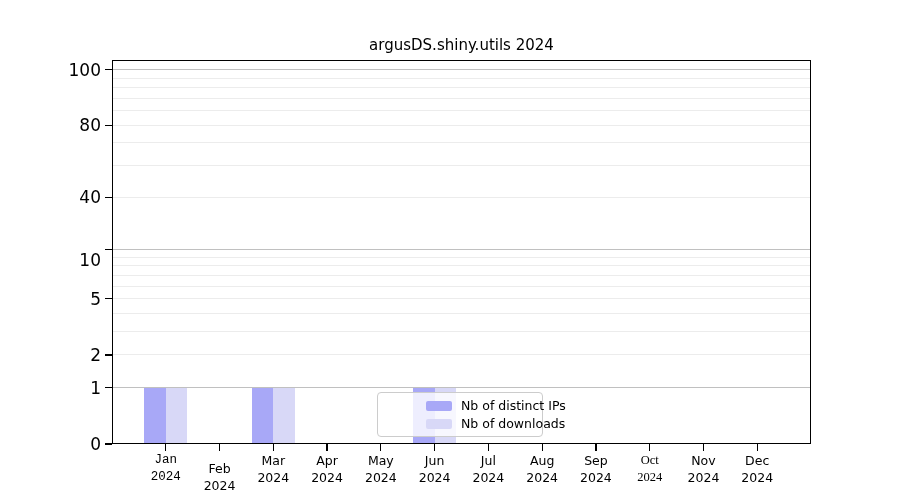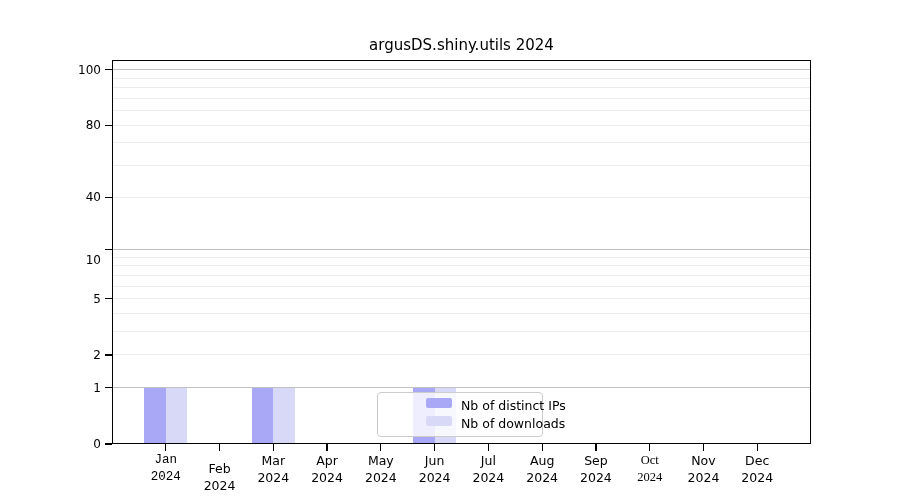--- a/index.html
+++ b/index.html
@@ -26,21 +26,21 @@
   .gridline { position: absolute; height: 1px; }
   .bar { position: absolute; }
   .axes-box {
     position: absolute;
     border: 1.2px solid #000000;
     box-sizing: border-box;
   }
   .ytick-mark { position: absolute; height: 1.2px; background: #000000; }
   .ytick-label {
     position: absolute;
-    font-size: 12px; color: #000000;
+    font-size: 17px; color: #000000;
     text-align: right;
     line-height: 16px; height: 16px;
     white-space: nowrap;
   }
   .xtick-mark { position: absolute; width: 1.2px; background: #000000; }
   .xtick-label {
     position: absolute;
     font-size: 12.5px; color: #000000;
     text-align: center;
     line-height: 17px;
@@ -55,20 +55,21 @@
     border-radius: 4px;
     box-sizing: border-box;
     display: flex;
     flex-direction: column;
     justify-content: space-evenly;
     padding: 2px 8px;
     z-index: 10;
   }
   .legend-row {
     display: flex;
+    align-items: center;
     gap: 9px;
     padding-left: 40px;
   }
   .legend-swatch {
     width: 26px; height: 10px;
     border-radius: 2px;
     flex: 0 0 auto;
   }
   .legend-label {
     font-size: 12.5px;

